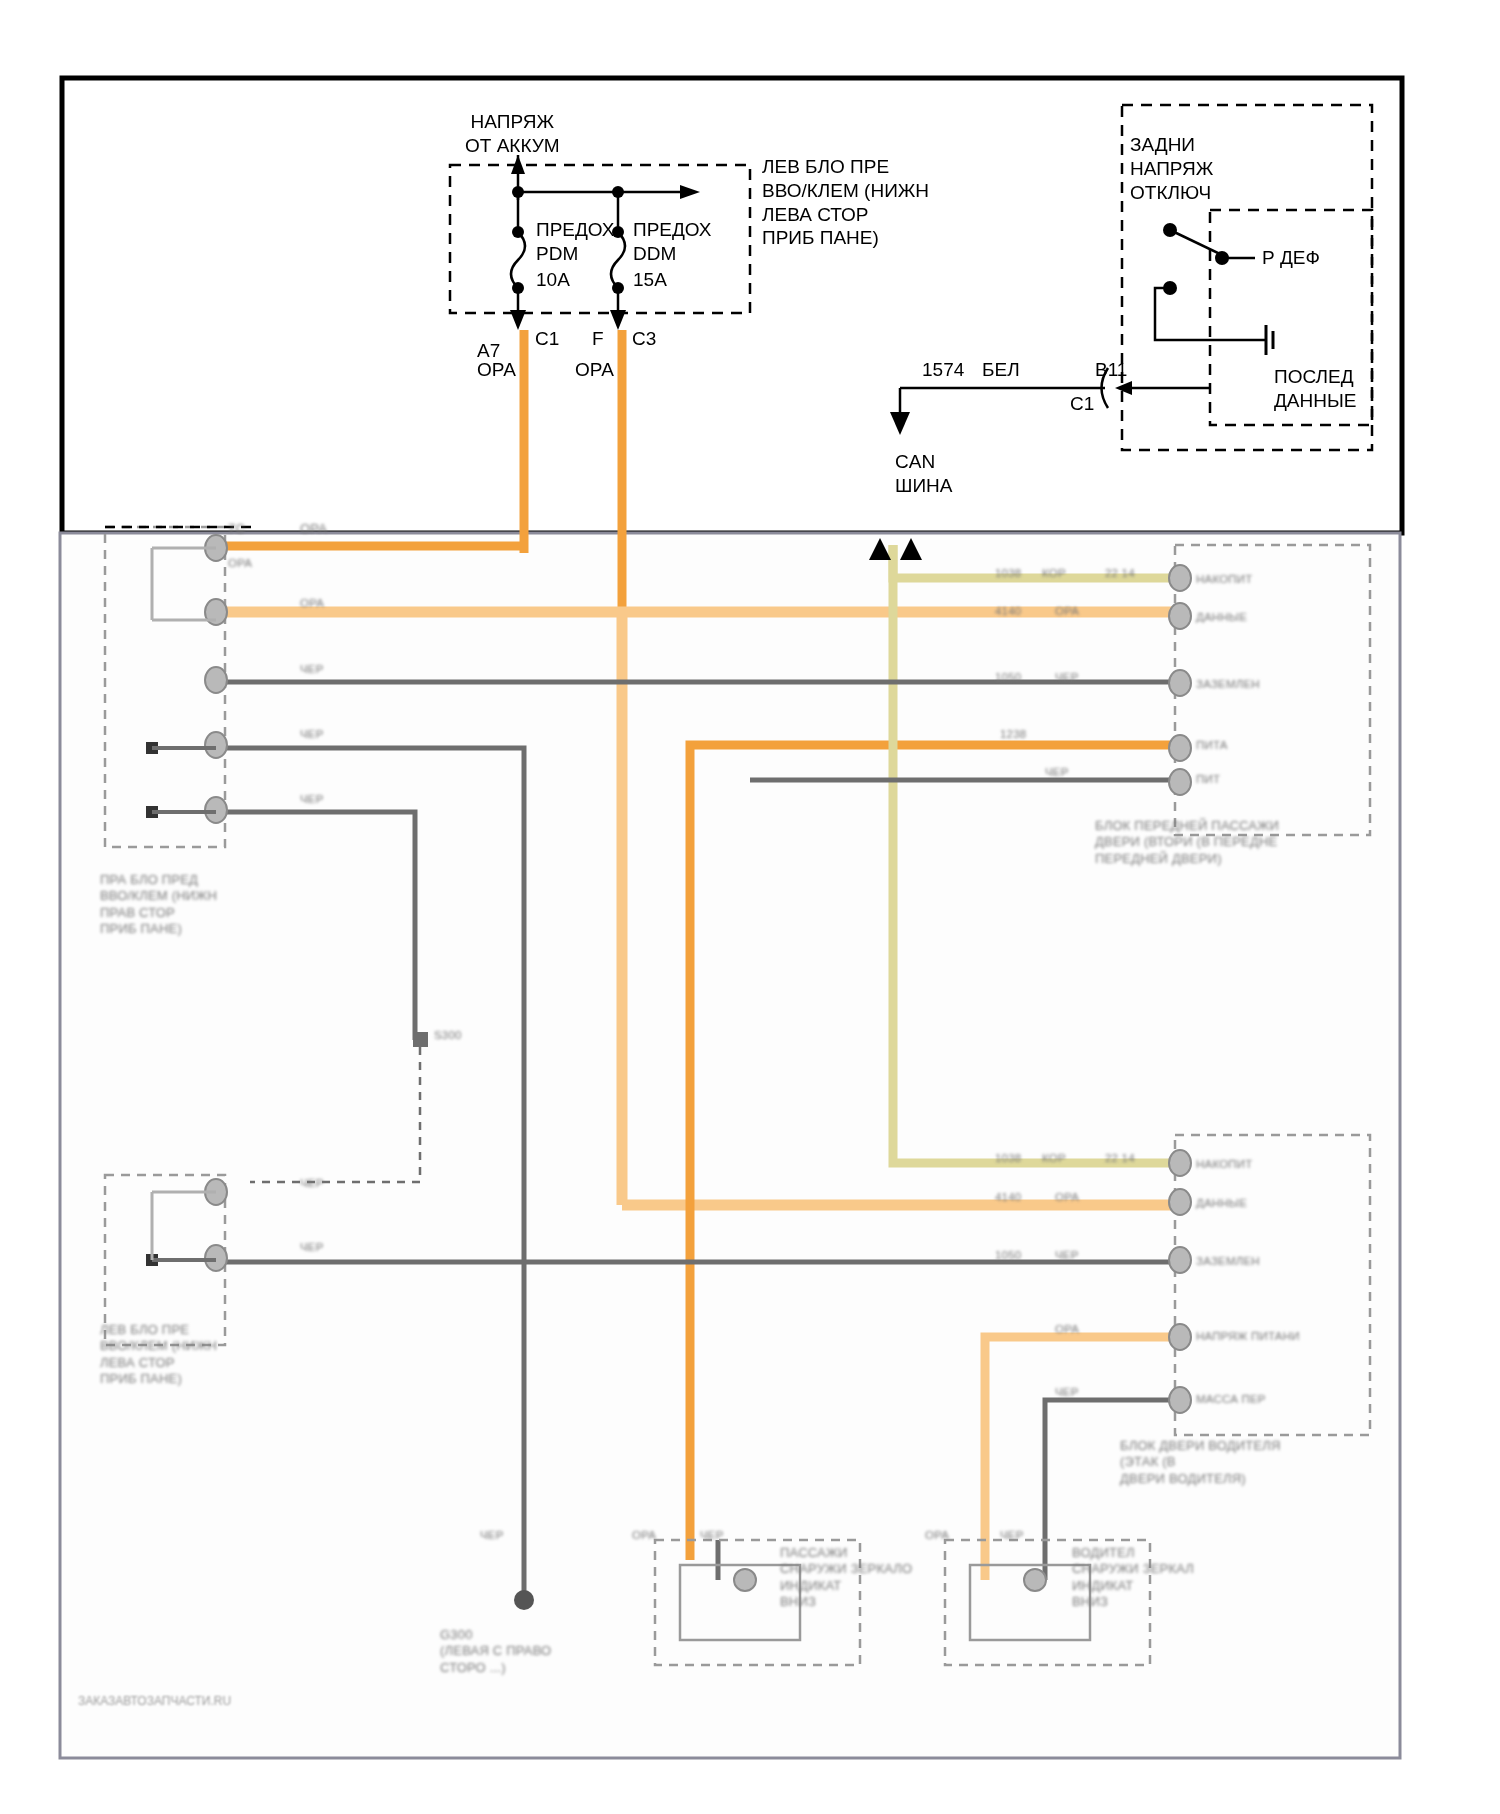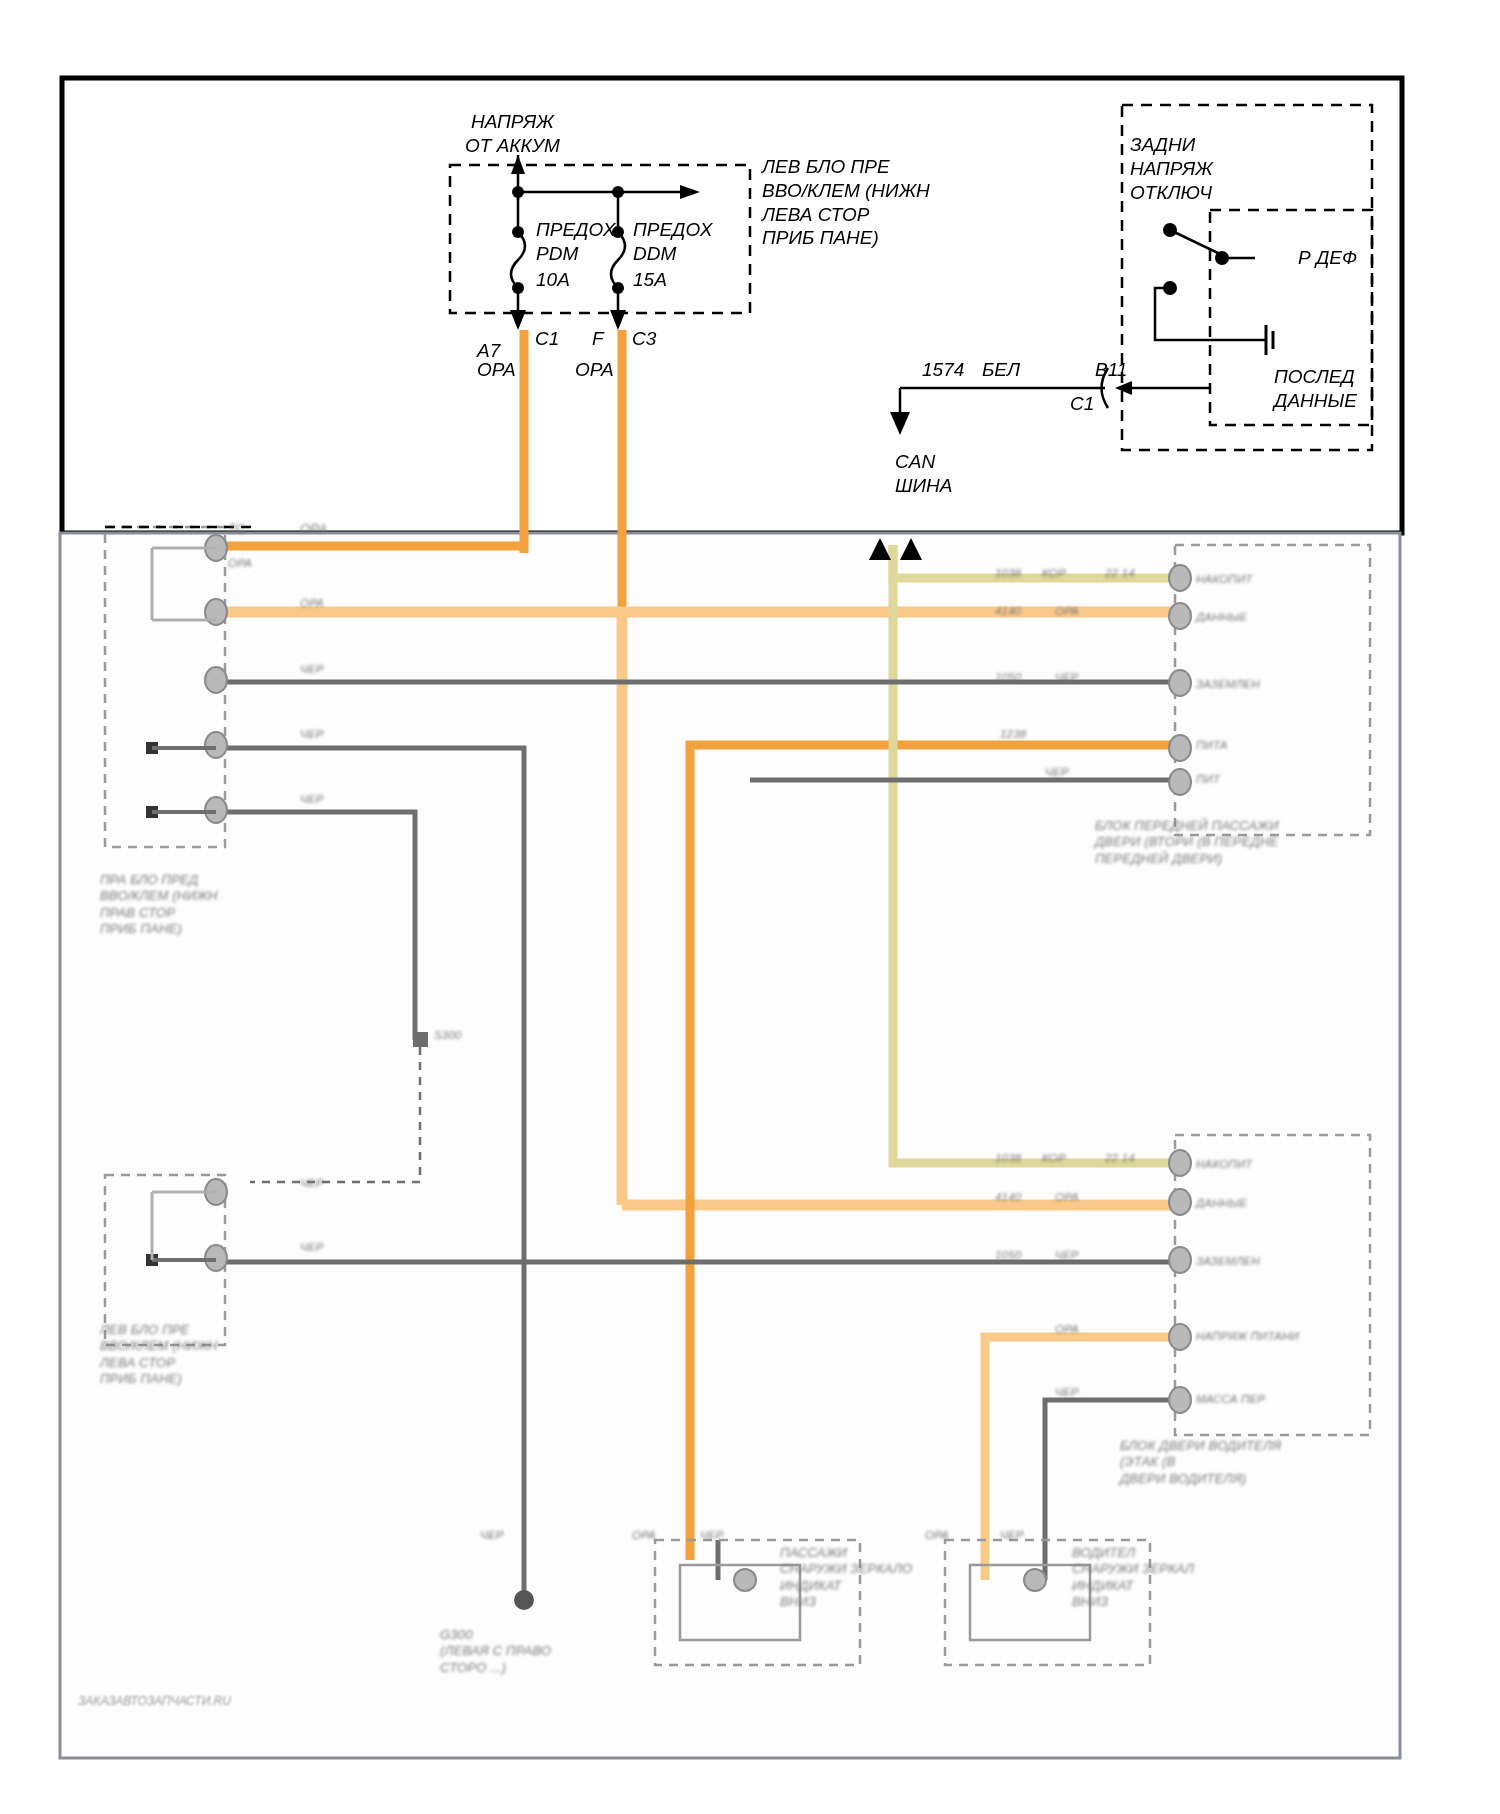--- a/index.html
+++ b/index.html
@@ -12,21 +12,20 @@
     height: 1814px;
     position: relative;
     font-family: "Liberation Sans", sans-serif;
     overflow: hidden;
   }
   #stage {
     position: absolute;
     left: 0; top: 0;
     width: 1500px;
     height: 1814px;
-    font-style: italic;
   }
   svg#diagram {
     position: absolute;
     left: 0; top: 0;
     width: 1500px;
     height: 1814px;
   }
   .txt {
     position: absolute;
     font-family: "Liberation Sans", sans-serif;
@@ -208,21 +207,21 @@
   <div class="txt sharp" style="left:535px; top:327px;">C1</div>
   <div class="txt sharp" style="left:592px; top:327px;">F</div>
   <div class="txt sharp" style="left:632px; top:327px;">C3</div>
 
   <div class="txt sharp" style="left:477px; top:358px;">ОРА</div>
   <div class="txt sharp" style="left:575px; top:358px;">ОРА</div>
 
   <div class="txt sharp" style="left:1130px; top:133px;">ЗАДНИ
 НАПРЯЖ
 ОТКЛЮЧ</div>
-  <div class="txt sharp" style="left:1262px; top:246px;margin-left:36px;">Р ДЕФ</div>
+  <div class="txt sharp" style="left:1262px; top:246px;">Р ДЕФ</div>
   <div class="txt sharp" style="left:1262px; top:365px;margin-left:12px;">ПОСЛЕД
 ДАННЫЕ</div>
 
   <div class="txt sharp" style="left:922px; top:358px;">1574</div>
   <div class="txt sharp" style="left:982px; top:358px;">БЕЛ</div>
   <div class="txt sharp" style="left:1095px; top:358px;">B11</div>
   <div class="txt sharp" style="left:1070px; top:392px;">C1</div>
   <div class="txt sharp" style="left:895px; top:450px;">CAN
 ШИНА</div>
 

